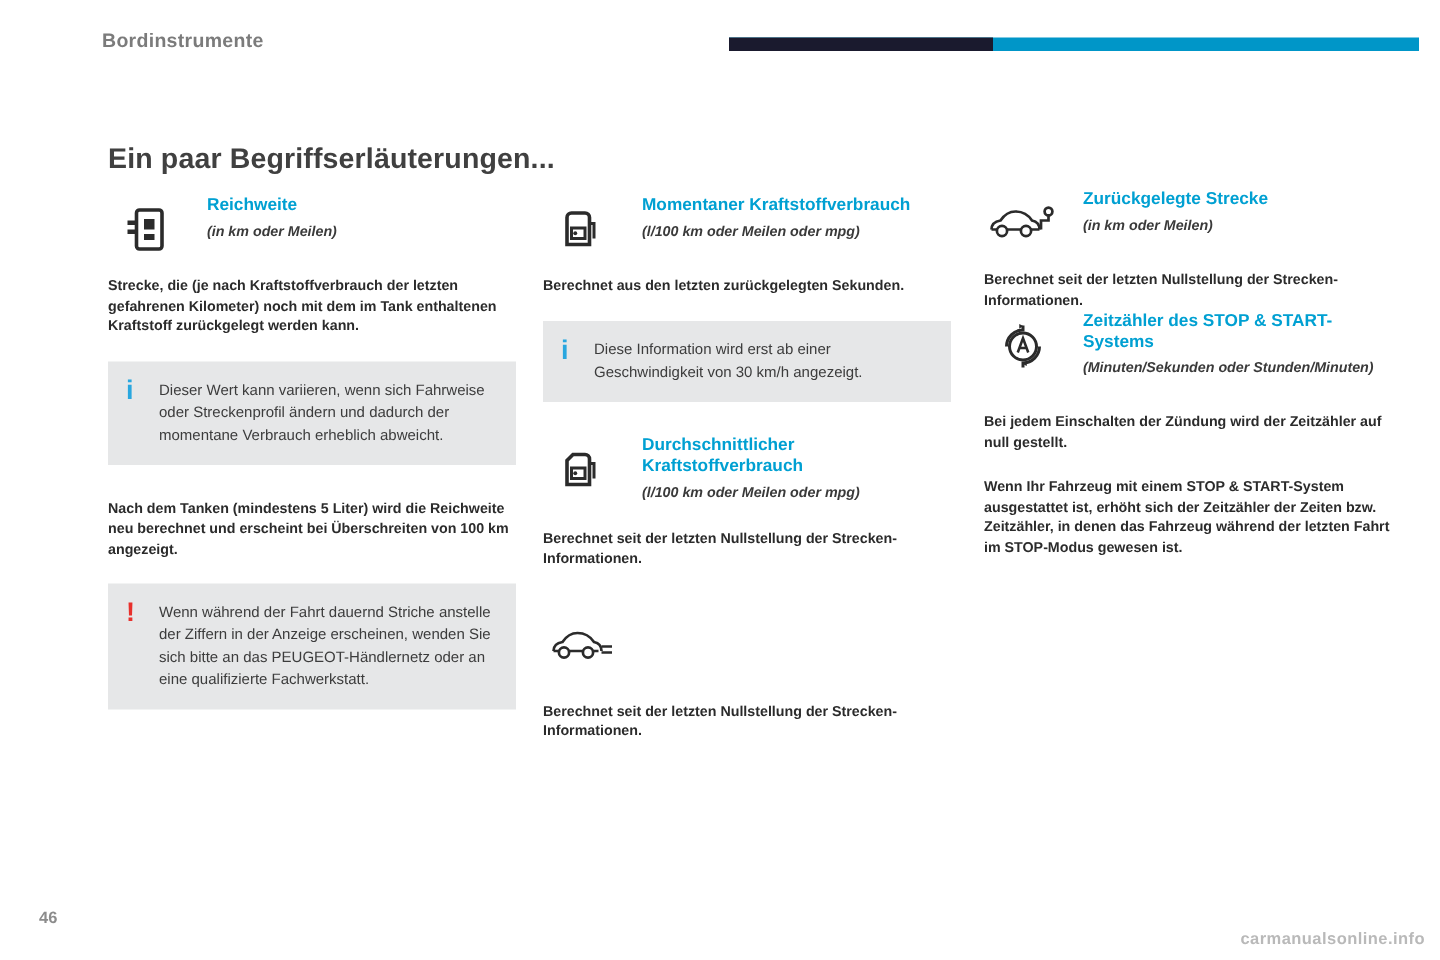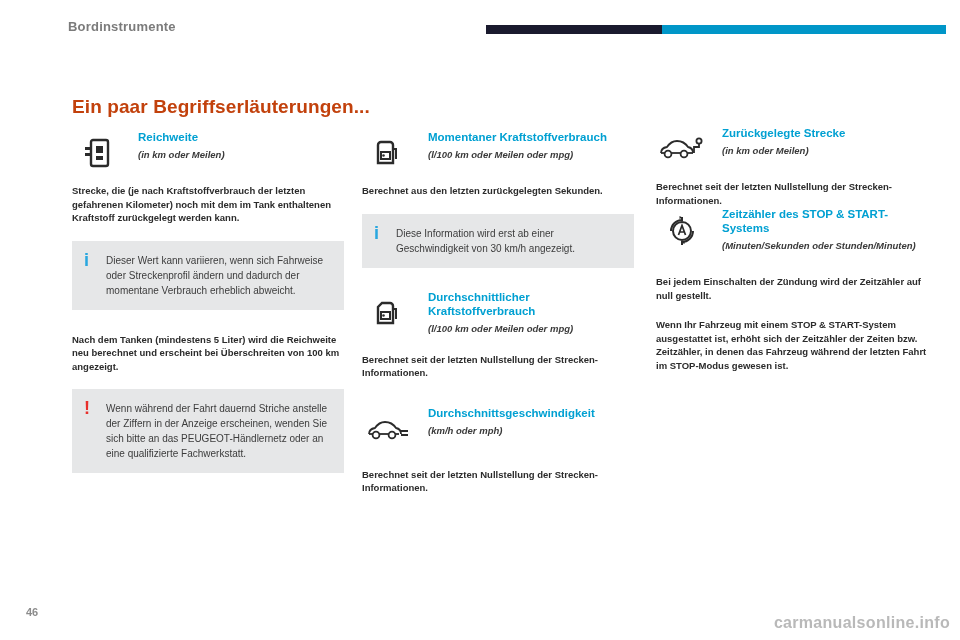--- a/index.html
+++ b/index.html
@@ -50,21 +50,21 @@
     background: #1a1a2e;
   }
 
   
   .page-title {
     position: absolute;
     left: 72px;
     top: 96px;
     font-size: 19px;
     font-weight: bold;
-    color: #c2410c;
+    color: #404040;
     letter-spacing: 0.1px;
     white-space: nowrap;
   }
 
   
   .col {
     position: absolute;
     width: 272px;
   }
   .col-1 { left: 72px;  top: 130px; }
@@ -143,21 +143,21 @@
     left: 26px;
     bottom: 22px;
     font-size: 11px;
     font-weight: bold;
     color: #8c8c8c;
   }
   .watermark {
     position: absolute;
     right: 10px;
     bottom: 8px;
-    font-size: 16px;
+    font-size: 11px;
     font-weight: bold;
     color: #b9b9b9;
     letter-spacing: 0.3px;
   }
 
   svg { display: block; }
 </style>
 </head>
 <body>
 
@@ -246,24 +246,20 @@
 
   <div class="entry" style="margin-top:26px;">
     <div class="entry-icon">
       <svg width="46" height="26" viewBox="0 0 46 26">
         <path d="M4 18 q0 -5 6 -6 q4 -6 10 -6 q7 0 11 6 q5 1 5 6" fill="none" stroke="#2b2b2b" stroke-width="1.8"></path>
         <path d="M4 18 h30" fill="none" stroke="#2b2b2b" stroke-width="1.8"></path>
         <circle cx="11" cy="19" r="3.4" fill="#fff" stroke="#2b2b2b" stroke-width="1.8"></circle>
         <circle cx="27" cy="19" r="3.4" fill="#fff" stroke="#2b2b2b" stroke-width="1.8"></circle>
         <path d="M36 15 h7 M36 19 h7" fill="none" stroke="#2b2b2b" stroke-width="1.8"></path>
       </svg>
-    </div>
-    <div class="entry-text">
-      <div class="entry-title">Durchschnittsgeschwindigkeit</div>
-      <div class="entry-sub">(km/h oder mph)</div>
     </div>
   </div>
 
   <div class="body-text" style="margin-top:18px;">Berechnet seit der letzten Nullstellung der Strecken-Informationen.</div>
 
 </div>
 
 <div class="col col-3">
 
   <div class="entry">

